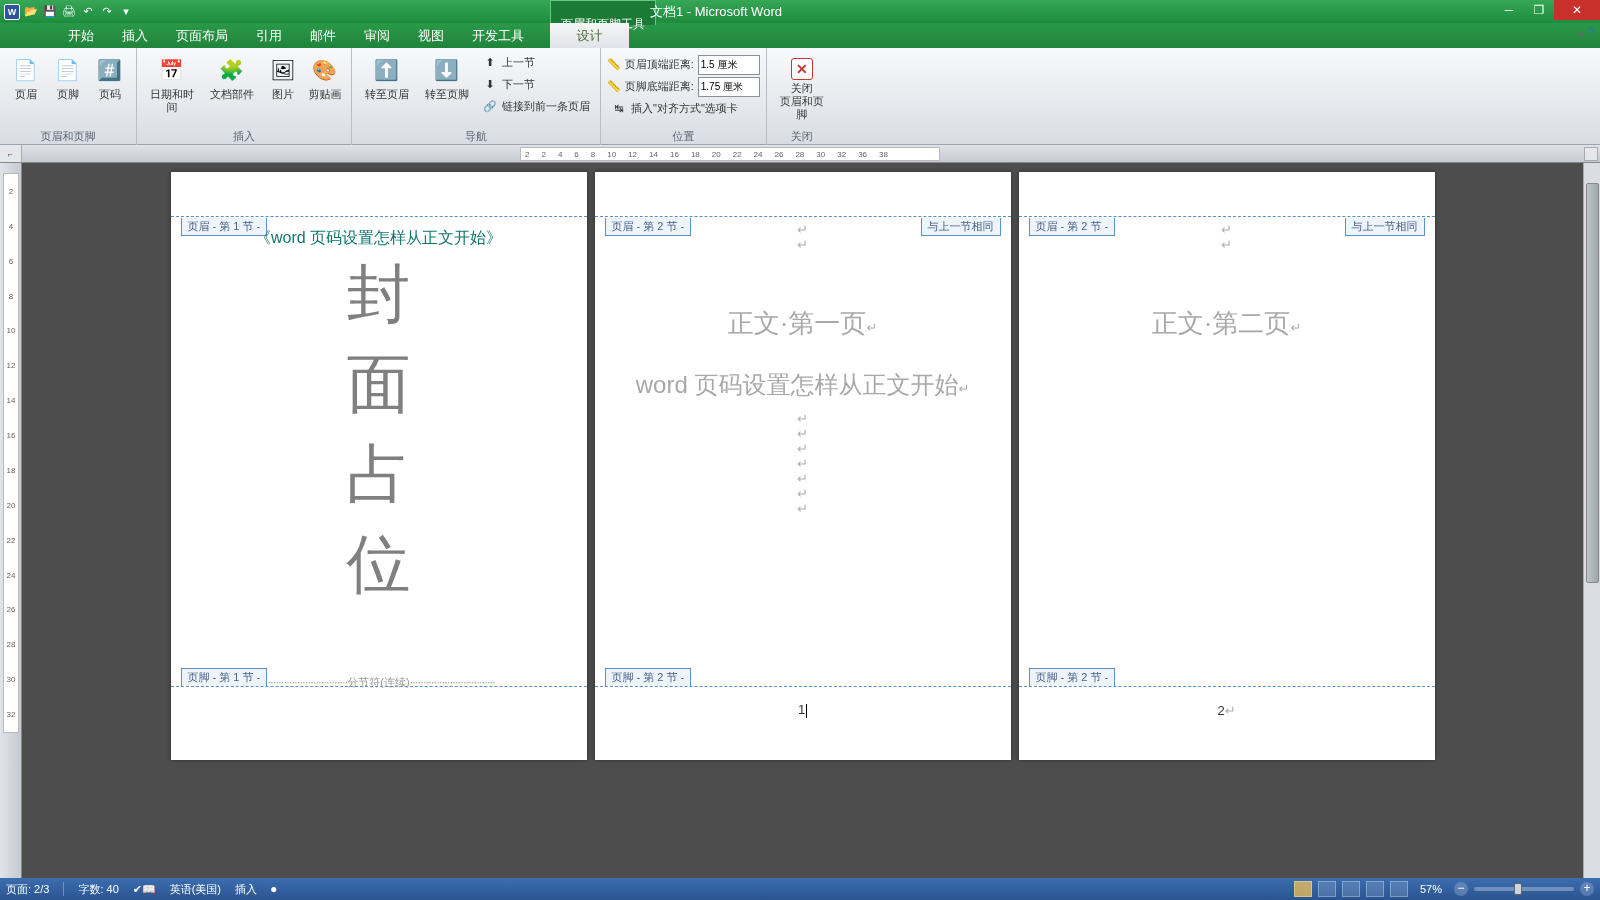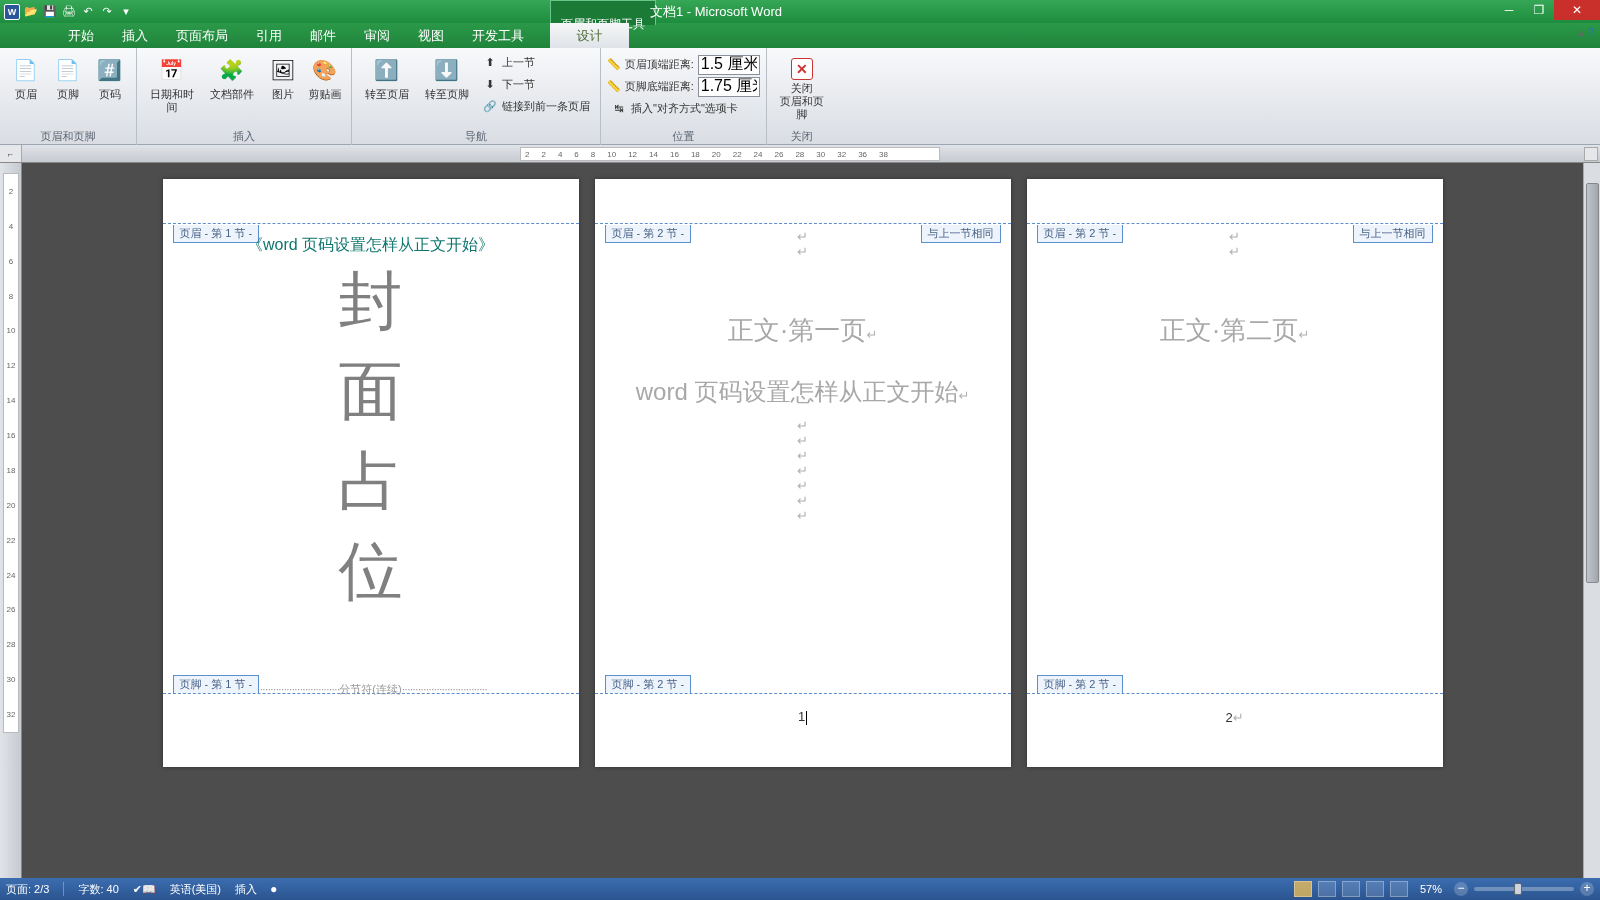--- a/index.html
+++ b/index.html
@@ -32,41 +32,41 @@
 .big-btn { display: flex; flex-direction: column; align-items: center; width: 40px; cursor: pointer; padding: 2px; border-radius: 3px; }
 .big-btn .icon { width: 32px; height: 32px; display: flex; align-items: center; justify-content: center; font-size: 20px; }
 .big-btn .lbl { font-size: 11px; color: #333; text-align: center; line-height: 13px; margin-top: 2px; }
 .big-btn.wide { width: 58px; }
 .small-stack { display: flex; flex-direction: column; gap: 1px; }
 .small-btn { display: flex; align-items: center; gap: 4px; font-size: 11px; color: #333; cursor: pointer; padding: 2px 4px; height: 21px; border-radius: 2px; white-space: nowrap; }
 .small-btn .sicon { width: 16px; height: 16px; display: inline-flex; align-items: center; justify-content: center; font-size: 11px; }
 .check-row { display: flex; align-items: center; gap: 4px; font-size: 11px; color: #333; height: 19px; padding: 0 2px; }
 .check-row input { width: 12px; height: 12px; }
 .spin-row { display: flex; align-items: center; gap: 4px; font-size: 11px; color: #333; height: 21px; }
-.spin-input { width: 62px; height: 20px; font-size: 16px; border: 1px solid #8a9099; background: #fff; padding: 0 2px; }
+.spin-input { width: 62px; height: 20px; font-size: 10px; border: 1px solid #8a9099; background: #fff; padding: 0 2px; }
 .disabled { color: #9aa0a8; }
 
 .close-btn-big { width: 40px; text-align: center; }
 .close-btn-big .icon { background: #fff; border: 1px solid #c33; border-radius: 3px; color: #c33; font-weight: bold; width: 22px; height: 22px; margin: 4px auto 0; line-height: 20px; font-size: 14px; }
 
 
 .ruler-bar { height: 18px; background: linear-gradient(#e0e3e8, #c6cad1); border-bottom: 1px solid #888; position: relative; font-size: 9px; color: #555; }
 .ruler-corner { position: absolute; left: 0; top: 0; width: 22px; height: 17px; background: #e5e7eb; border-right: 1px solid #aaa; display: flex; align-items: center; justify-content: center; }
 .ruler-h { position: absolute; left: 520px; top: 2px; height: 14px; display: flex; align-items: center; gap: 12px; background: #fff; padding: 0 4px; border: 1px solid #bbb; width: 420px; }
 .ruler-h span { font-size: 8px; color: #666; }
 .ruler-toggle { position: absolute; right: 2px; top: 2px; width: 14px; height: 14px; background: #e5e7eb; border: 1px solid #aaa; }
 
 
 .canvas { position: absolute; top: 163px; left: 0; right: 0; bottom: 22px; background: #4d4d4d; overflow: hidden; }
 .vruler { position: absolute; left: 0; top: 0; width: 22px; bottom: 0; background: linear-gradient(90deg,#e0e3e8,#c6cad1); border-right: 1px solid #888; }
 .vruler-scale { position: absolute; left: 3px; top: 10px; width: 16px; height: 560px; background: #fff; border: 1px solid #bbb; display: flex; flex-direction: column; justify-content: space-around; font-size: 8px; color: #666; align-items: center; }
 .scrollbar-v { position: absolute; right: 0; top: 0; width: 17px; bottom: 0; background: #dadde2; border-left: 1px solid #aaa; }
 .scroll-thumb { position: absolute; left: 2px; top: 20px; width: 13px; height: 400px; background: linear-gradient(90deg,#c0c5cc,#a0a6af); border-radius: 2px; border: 1px solid #888; }
 
-.pages-wrap { position: absolute; left: 22px; right: 17px; top: 0; bottom: 0; display: flex; gap: 16px; padding: 16px 76px; justify-content: center; }
+.pages-wrap { position: absolute; left: 22px; right: 17px; top: 0; bottom: 0; display: flex; gap: 8px; padding: 9px 76px; justify-content: center; }
 .page { background: #fff; width: 416px; height: 588px; position: relative; box-shadow: 0 0 4px rgba(0,0,0,.4); flex-shrink: 0; }
 .hf-dash { position: absolute; left: 0; right: 0; border-top: 1px dashed #5b8fd0; }
 .hf-dash.top { top: 44px; }
 .hf-dash.bot { top: 514px; }
 .hf-tag { position: absolute; background: #eef4fc; border: 1px solid #5b8fd0; font-size: 11px; color: #455f85; padding: 1px 6px; top: 46px; border-top: none; }
 .hf-tag.left { left: 10px; }
 .hf-tag.right { right: 10px; }
 .hf-tag.foot { top: auto; bottom: 74px; border-top: 1px solid #5b8fd0; border-bottom: none; }
 .page-body { position: absolute; top: 50px; left: 40px; right: 40px; bottom: 80px; color: #808080; text-align: center; }
 .page-body.dim { color: #a8a8a8; }

